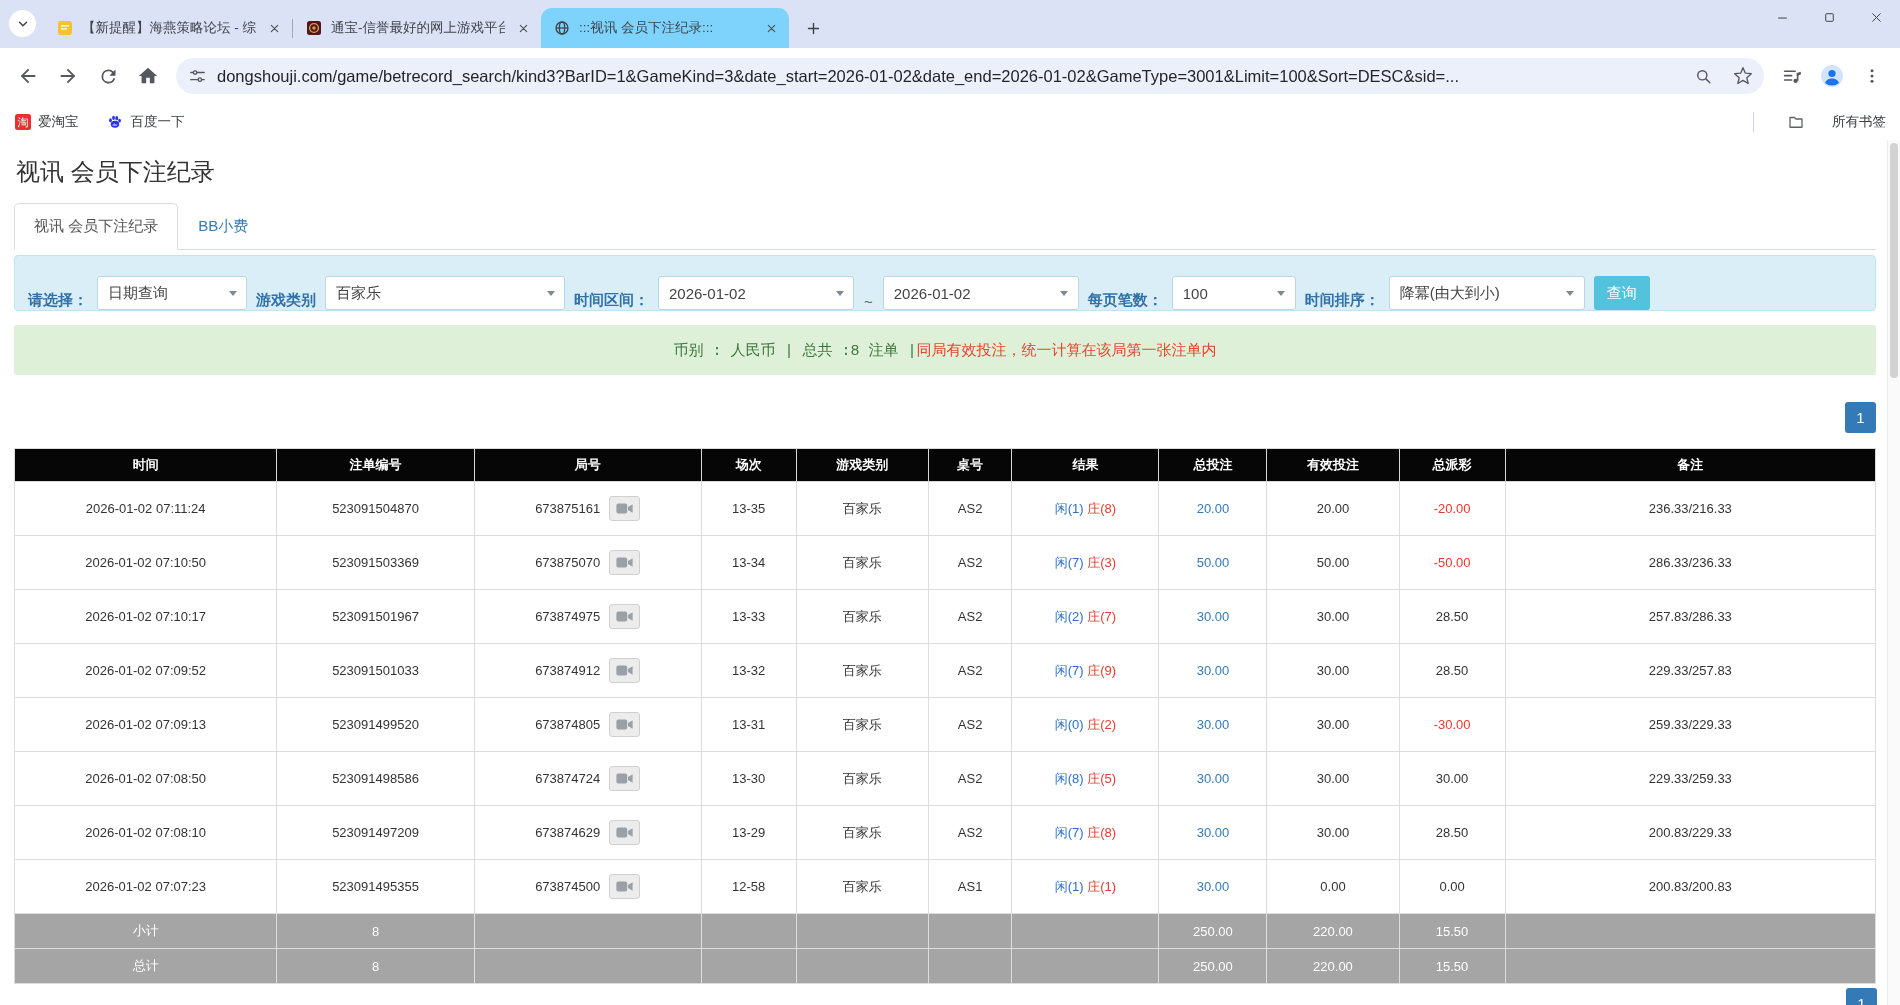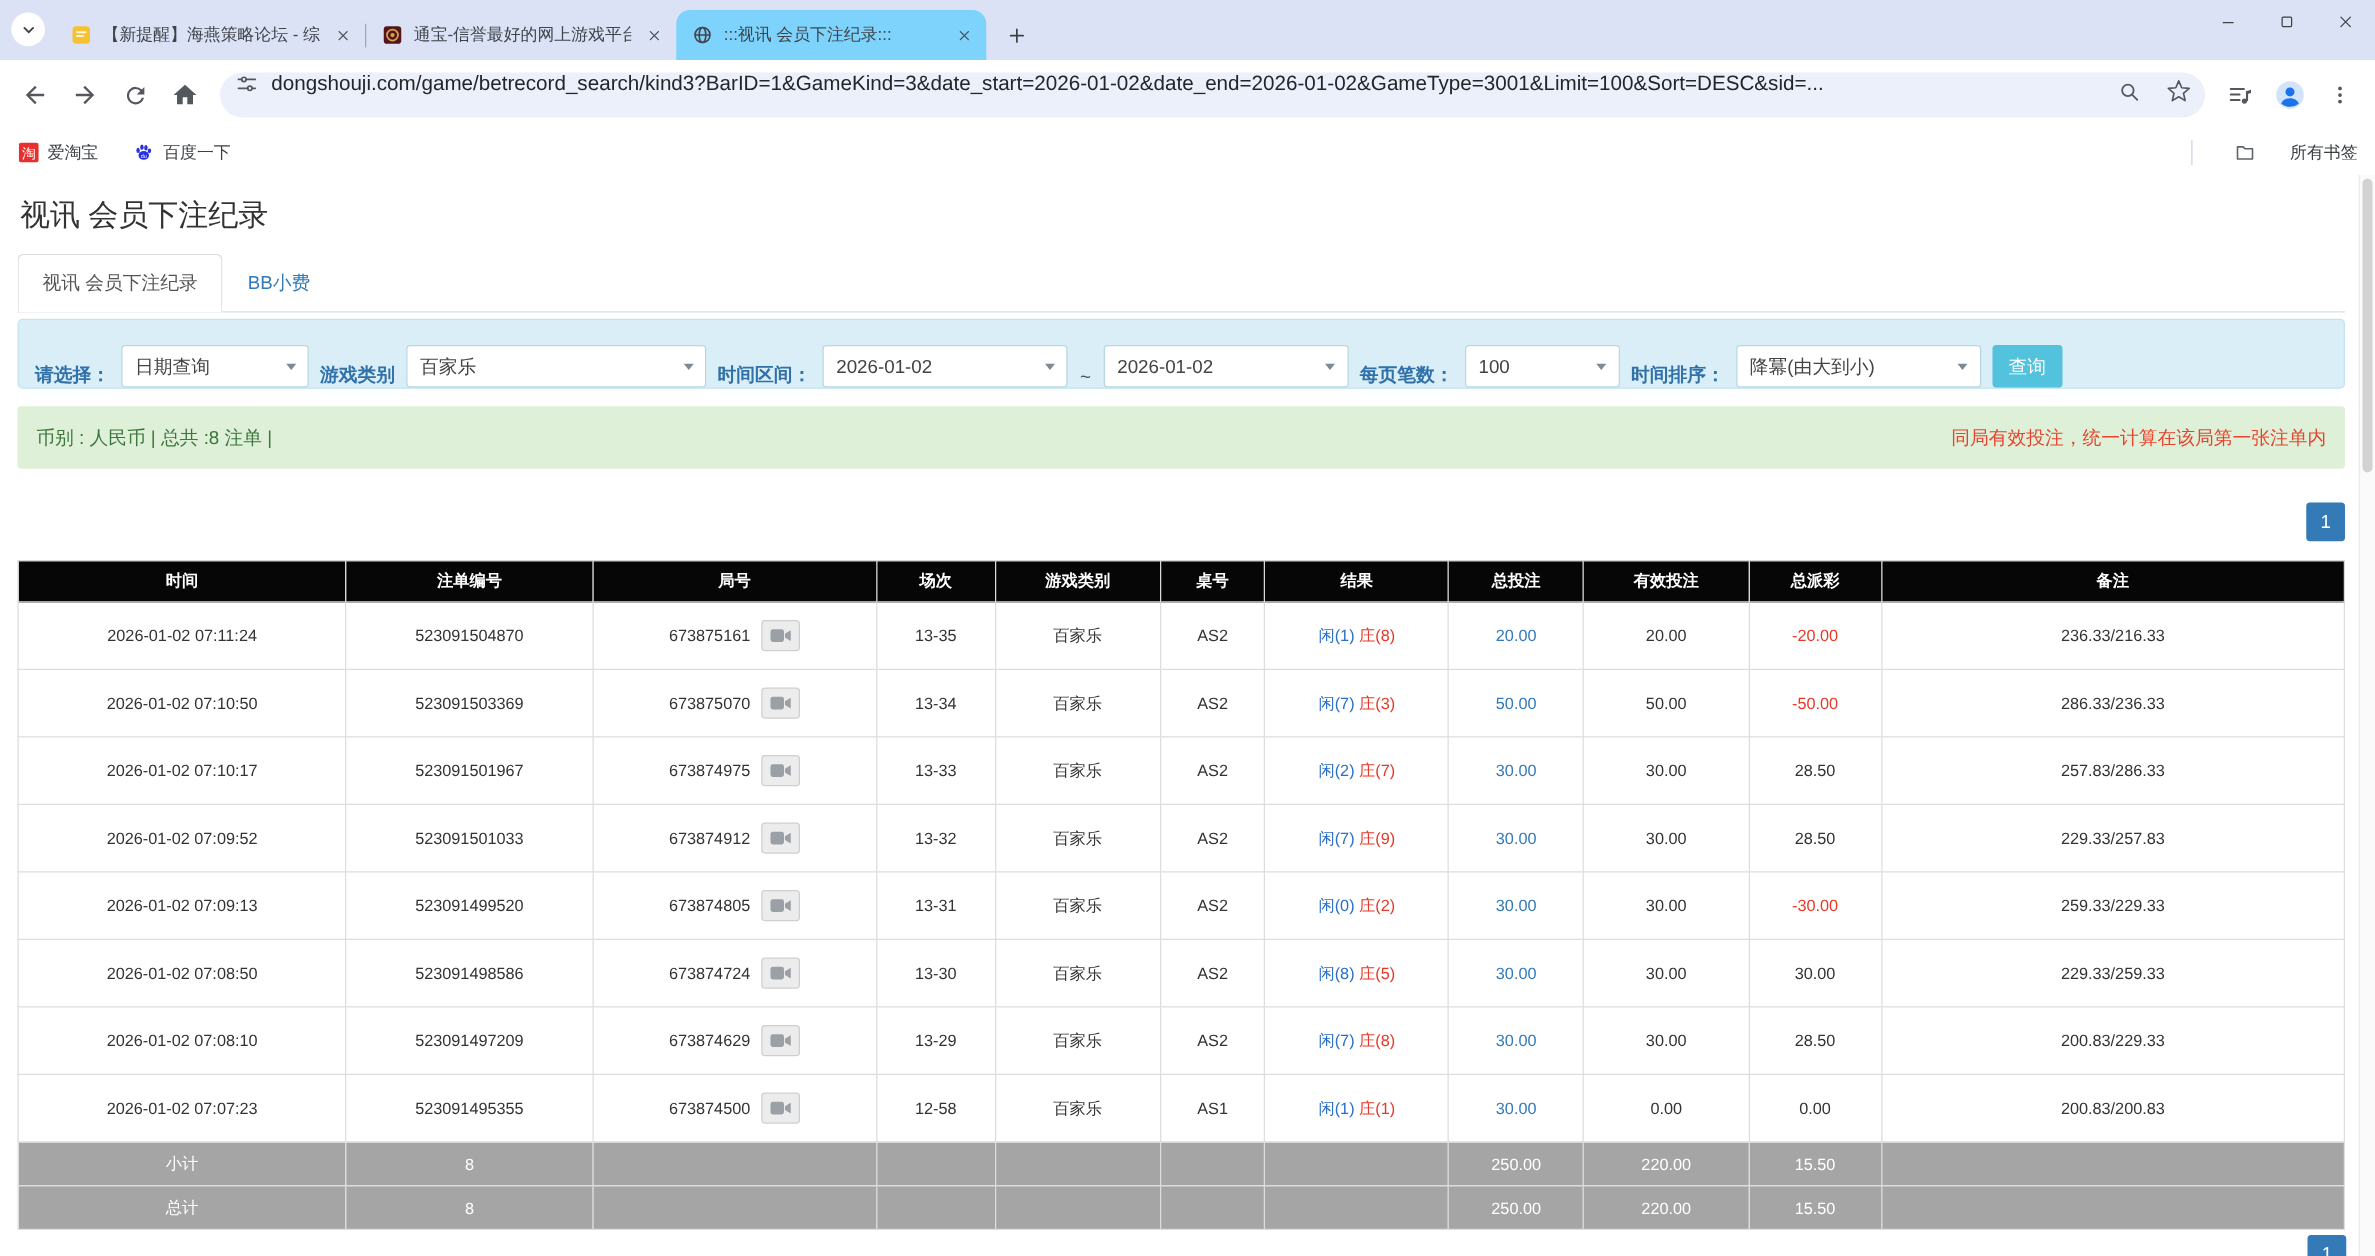--- a/index.html
+++ b/index.html
@@ -21,21 +21,21 @@
   .new-tab { width:28px; height:28px; align-self:center; margin-left:10px; display:flex;
     align-items:center; justify-content:center; border-radius:50%; }
   .favicon { width:17px; height:17px; flex:0 0 auto; display:flex; align-items:center; justify-content:center; }
   .win-controls { position:absolute; right:0; top:0; height:34px; display:flex; }
   .win-btn { width:47px; height:34px; display:flex; align-items:center; justify-content:center; }
 
   .toolbar { height:56px; background:#fff; display:flex; align-items:center; padding:0 8px; }
   .tool-btn { width:40px; height:40px; border-radius:50%; display:flex; align-items:center;
     justify-content:center; flex:0 0 auto; }
   .omnibox { flex:1; height:36px; background:#ecf0fa; border-radius:18px; display:flex;
-    padding:0 6px 0 12px; gap:10px; margin:0 8px; min-width:0; }
+    align-items:center; padding:0 6px 0 12px; gap:10px; margin:0 8px; min-width:0; }
   .omnibox .url { flex:1; font-size:16.5px; color:#22252a; white-space:nowrap; overflow:hidden; }
   .omni-btn { width:30px; height:30px; display:flex; align-items:center; justify-content:center;
     border-radius:50%; flex:0 0 auto; }
 
   .bookmarks { height:36px; background:#fff; display:flex; align-items:center; padding:0 14px;
     font-size:13.5px; color:#3c4043; }
   .bm-item { display:flex; align-items:center; gap:7px; margin-right:28px; }
   .bm-right { margin-left:auto; display:flex; align-items:center; gap:27px; }
   .bm-divider { width:1px; height:20px; background:#c9d4ec; margin-right:6px; }
 
@@ -57,21 +57,21 @@
     display:flex; align-items:center; padding-left:10px; color:#444; }
   .select .s-text { flex:1; white-space:nowrap; overflow:hidden; }
   .select .s-arrow { width:27px; display:flex; justify-content:center; flex:0 0 auto; }
   .caret { width:0; height:0; border-left:4.5px solid transparent; border-right:4.5px solid transparent;
     border-top:5px solid #7e8a93; }
   .w1{width:150px}.w2{width:240px}.w3{width:196px}.w4{width:196px}.w5{width:124px}.w6{width:196px}
   .btn-search { background:#52c2dd; color:#fff; border:none; border-radius:3px; height:34px;
     padding:0 13px; font-size:15px; display:flex; align-items:center; }
 
   .summary-bar { margin-top:14px; background:#dff0d8; border-radius:3px; height:50px;
-    display:flex; align-items:center; justify-content:space-between; padding:0 15px; font-size:15px; }
+    display:flex; align-items:center; justify-content:center; padding:0 15px; font-size:15px;font-family:Liberation Mono, monospace; }
   .summary-left { color:#3c763d; }
   .summary-right { color:#e8432d; }
 
   .pagination-top { margin-top:27px; display:flex; justify-content:flex-end; }
   .page-btn { min-width:31px; height:31px; background:#337ab7; color:#fff; border-radius:3px;
     display:flex; align-items:center; justify-content:center; font-size:15px; padding:0 4px; }
 
   table.records { margin-top:15px; width:100%; border-collapse:collapse; font-size:13px; table-layout:fixed; }
   table.records thead th { background:#060606; color:#fff; height:33px; font-weight:bold;
     border:1px solid #d8d8d8; }

